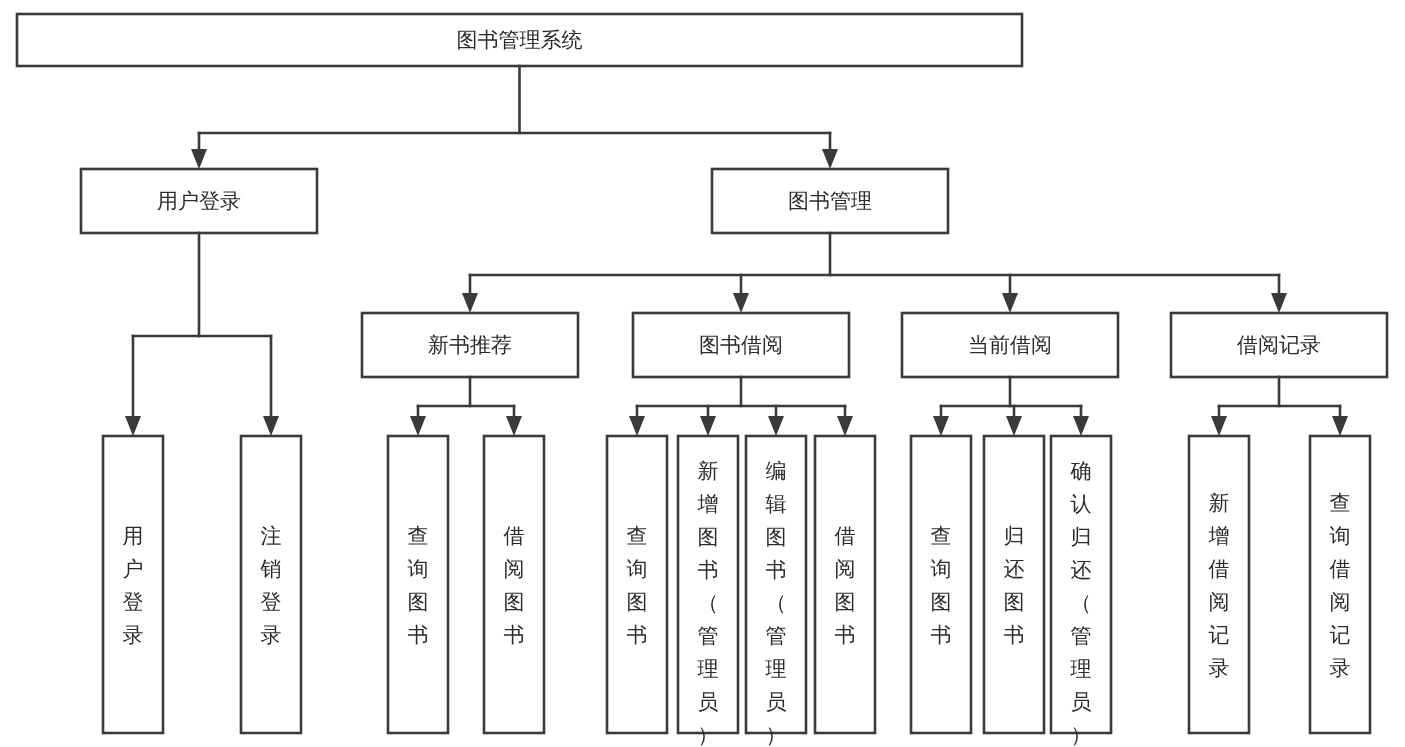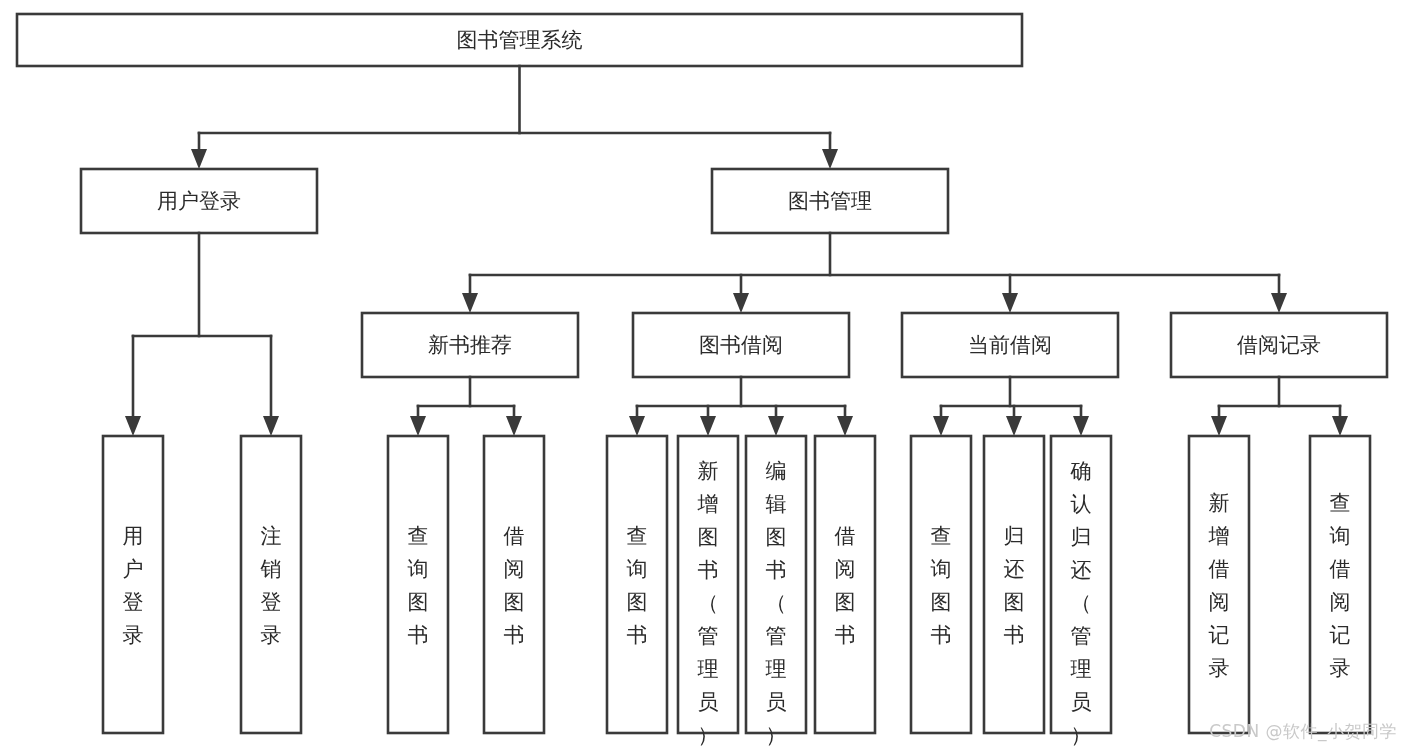--- a/index.html
+++ b/index.html
@@ -248,14 +248,13 @@
       </g>
       <g>
         <rect x="1189" y="436" width="60" height="297" class="node-box"></rect>
         <text x="1219" class="leaf-label"><tspan x="1219" y="509.5">新</tspan><tspan x="1219" y="542.5">增</tspan><tspan x="1219" y="575.5">借</tspan><tspan x="1219" y="608.5">阅</tspan><tspan x="1219" y="641.5">记</tspan><tspan x="1219" y="674.5">录</tspan></text>
       </g>
       <g>
         <rect x="1310" y="436" width="60" height="297" class="node-box"></rect>
         <text x="1340" class="leaf-label"><tspan x="1340" y="509.5">查</tspan><tspan x="1340" y="542.5">询</tspan><tspan x="1340" y="575.5">借</tspan><tspan x="1340" y="608.5">阅</tspan><tspan x="1340" y="641.5">记</tspan><tspan x="1340" y="674.5">录</tspan></text>
       </g>
     </svg>
-  <div class="watermark">CSDN @软件_小贺同学</div>
 </div>
 
 </body></html>

